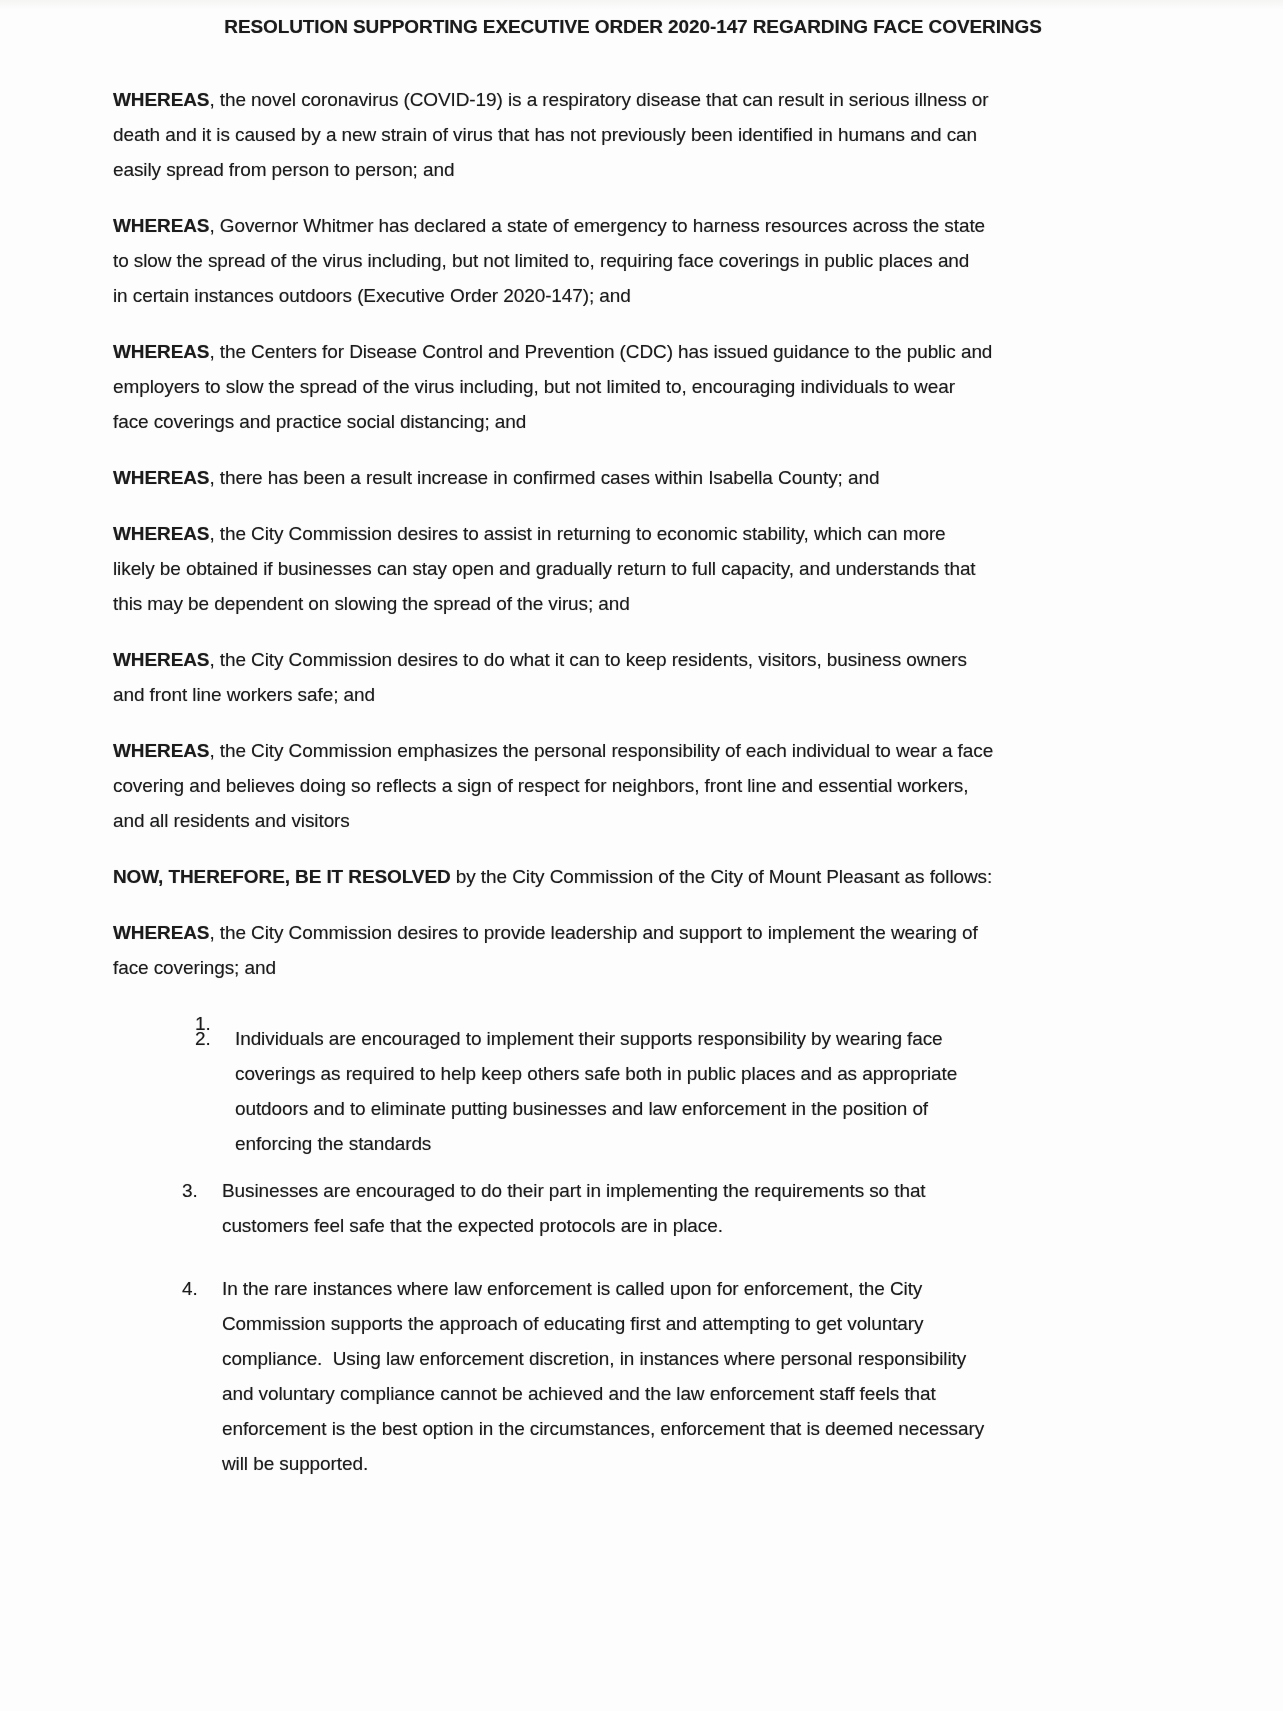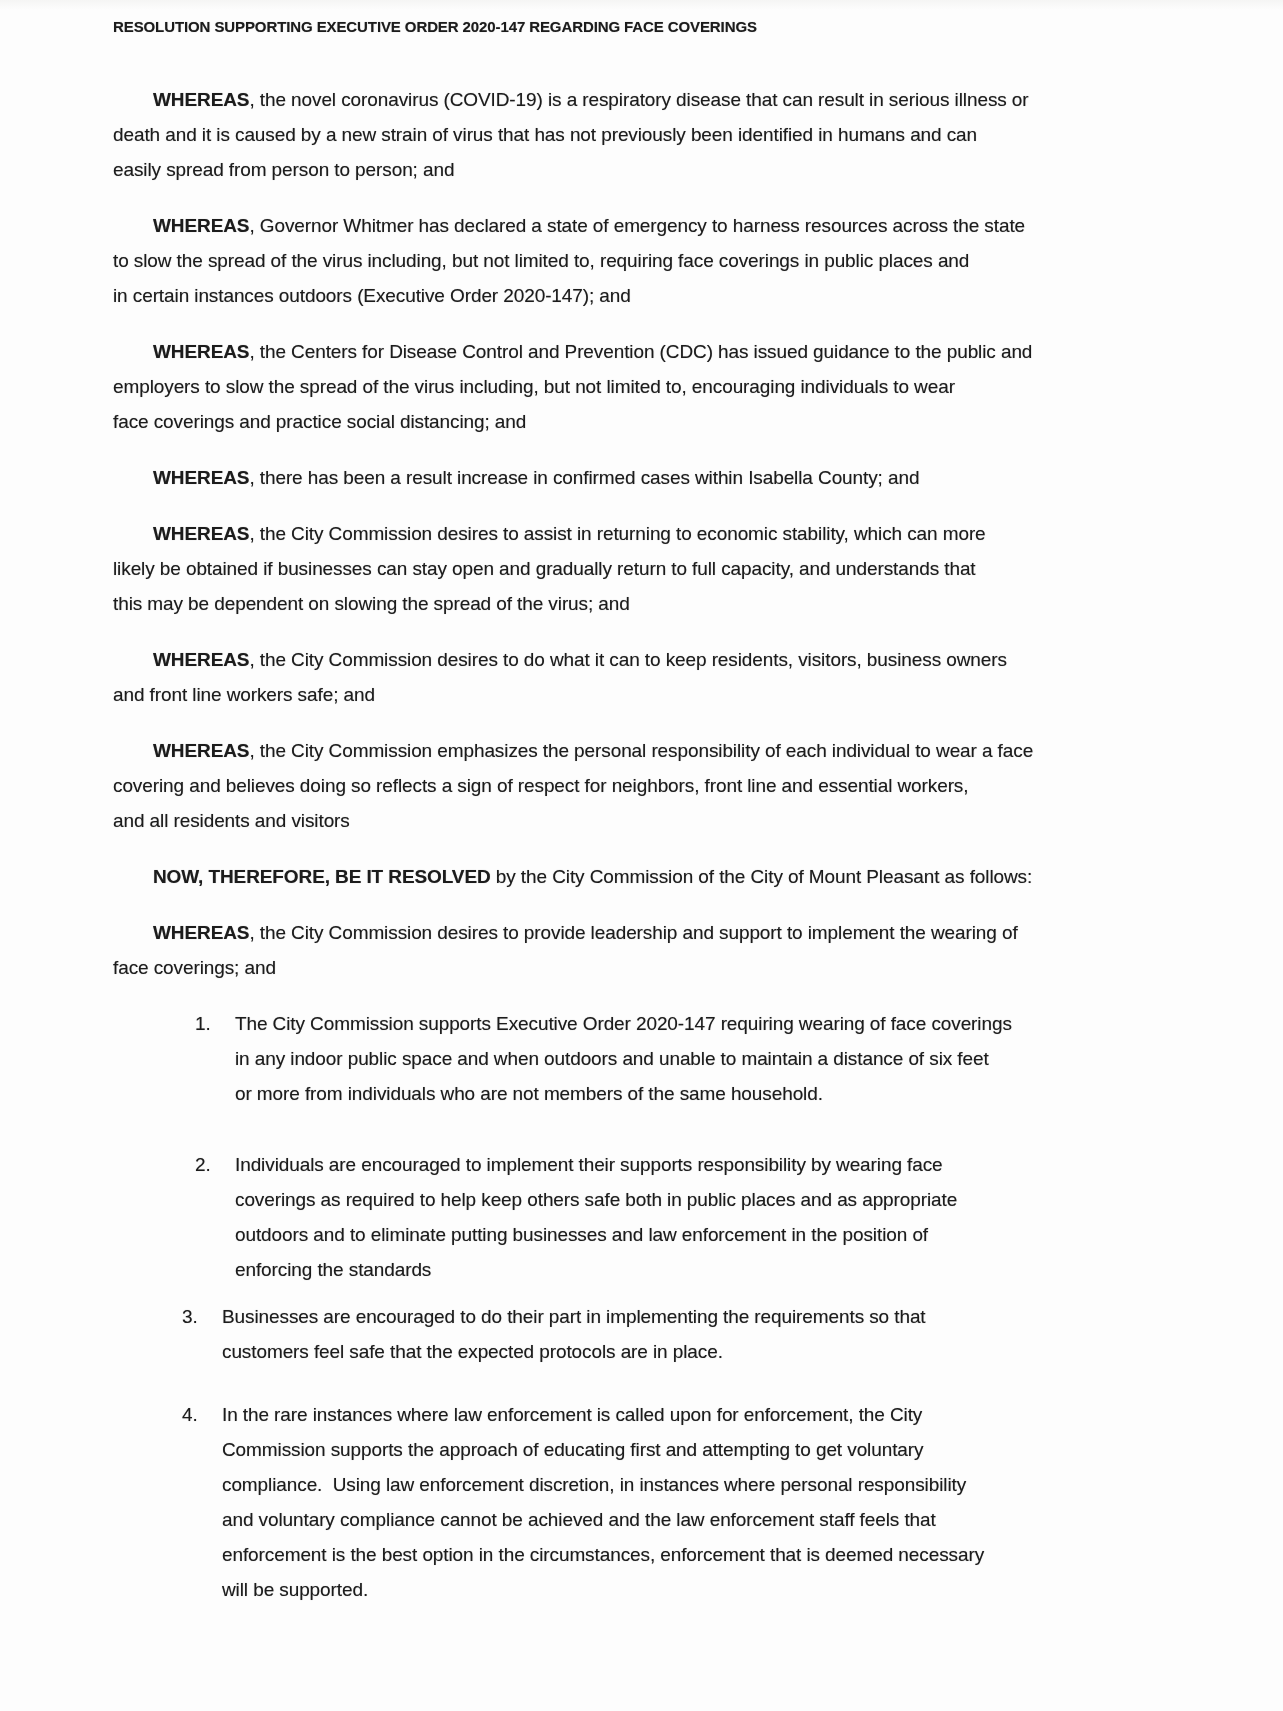--- a/index.html
+++ b/index.html
@@ -13,30 +13,31 @@
     font-family: "Liberation Sans", "DejaVu Sans", sans-serif;
     color: #1c1c1c;
     font-size: 19px;
     letter-spacing: -0.1px;
     line-height: 35px;
     text-shadow: 0 0 0.8px rgba(30,30,30,0.45);
     overflow: hidden;
   }
   .title {
     font-weight: bold;
-    font-size: 15px;
+    font-size: 19px;
     line-height: 24px;
+    text-align: center;
     margin: 0 0 43px 0;
     white-space: pre;
   }
   .para {
     margin: 0 0 21px 0;
     white-space: pre;
   }
-  .para .lead { font-weight: bold; margin-left: 40px; }
+  .para .lead { font-weight: bold; }
   .item {
     position: relative;
     margin: 0 0 21px 0;
   }
   .item .num { position: absolute; top: 0; }
   .indent-a { padding-left: 122px; }
   .indent-a .num { left: 82px; }
   .indent-b { padding-left: 109px; }
   .indent-b .num { left: 69px; }
   .item-1 { margin-bottom: 36px; }
@@ -76,23 +77,20 @@
 covering and believes doing so reflects a sign of respect for neighbors, front line and essential workers,
 and all residents and visitors</span></p>
 
   <p class="para"><strong class="lead">NOW, THEREFORE, BE IT RESOLVED</strong><span class="rest"> by the City Commission of the City of Mount Pleasant as follows:</span></p>
 
   <p class="para"><strong class="lead">WHEREAS</strong><span class="rest">, the City Commission desires to provide leadership and support to implement the wearing of
 face coverings; and</span></p>
 
   <div class="item indent-a item-1">
     <span class="num">1.</span>
-    <div class="itext">The City Commission supports Executive Order 2020-147 requiring wearing of face coverings
-in any indoor public space and when outdoors and unable to maintain a distance of six feet
-or more from individuals who are not members of the same household.</div>
   </div>
 
   <div class="item indent-a item-2">
     <span class="num">2.</span>
     <div class="itext">Individuals are encouraged to implement their supports responsibility by wearing face
 coverings as required to help keep others safe both in public places and as appropriate
 outdoors and to eliminate putting businesses and law enforcement in the position of
 enforcing the standards</div>
   </div>
 

